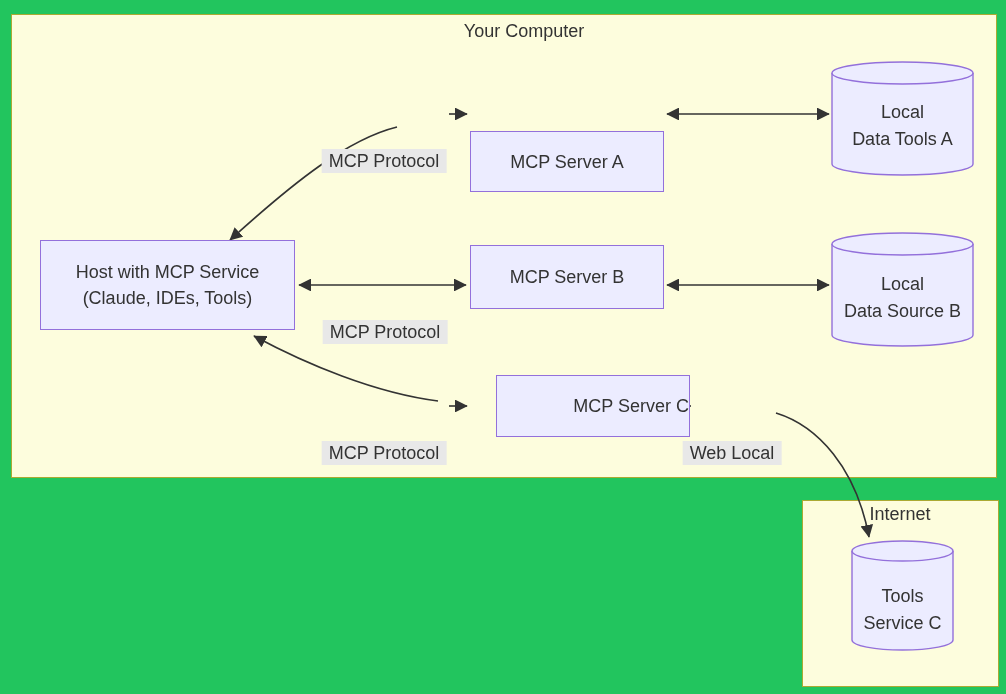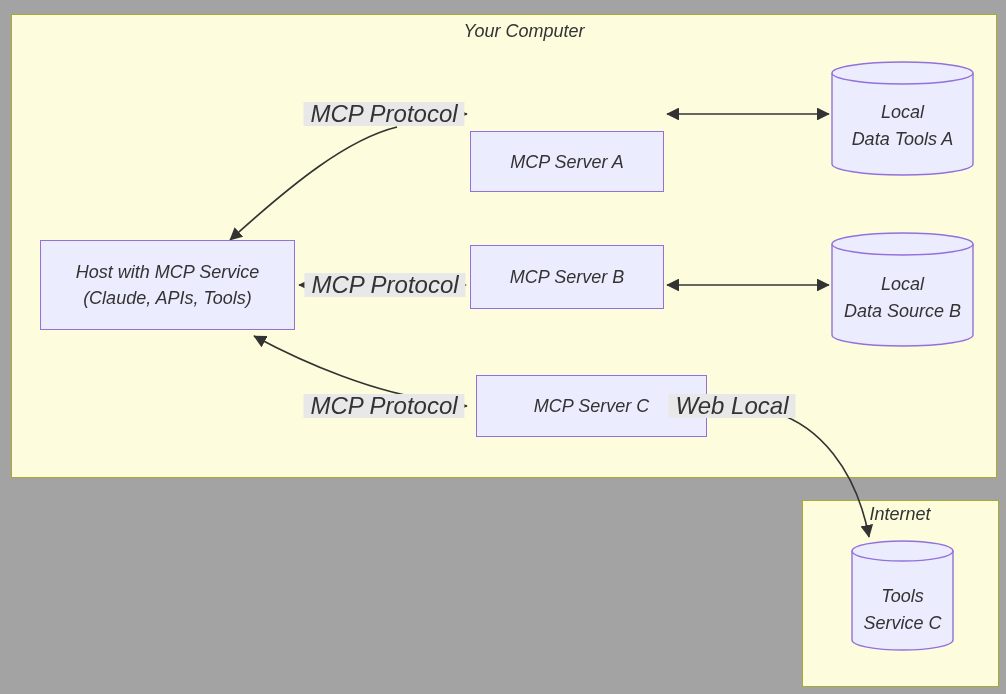--- a/index.html
+++ b/index.html
@@ -1,20 +1,19 @@
 <!DOCTYPE html>
 <html style="--cluster-fill: #fdfddd; --cluster-border: #aaaa33; --node-fill: #ECECFF; --node-border: #9370DB; --label-bg: #e8e8e8; --text: #333333; --arrow: #333333;"><head>
 <meta charset="utf-8">
 <style>
   html,body{margin:0;padding:0;background:#ffffff;}
   .stage{
-    position:relative;width:1006px;height:694px;background:#a3a3a3;
+    position:relative;width:1006px;height:694px;background:#22c55e;
     font-family:"Liberation Sans","DejaVu Sans",sans-serif;color:var(--text,#333333);
     overflow:hidden;
-    font-style:italic;
   }
   .cluster{
     position:absolute;z-index:1;
     background:var(--cluster-fill,#fdfddd);
     border:1.5px solid var(--cluster-border,#aaaa33);
     box-sizing:border-box;
   }
   .cluster-label{
     position:absolute;z-index:3;font-size:18px;white-space:nowrap;
     transform:translateX(-50%);color:var(--text,#333333);
@@ -29,21 +28,21 @@
     border:1.5px solid var(--node-border,#9370DB);
     display:flex;flex-direction:column;align-items:center;justify-content:center;
     font-size:18px;line-height:26px;text-align:center;white-space:nowrap;
   }
   .cyl-text{
     position:absolute;z-index:3;font-size:18px;line-height:27px;text-align:center;white-space:nowrap;
   }
   .edge-label{
     position:absolute;z-index:3;transform:translate(-50%,-50%);
     background:var(--label-bg,#e8e8e8);
-    font-size:24px;line-height:20px;padding:2px 7px;white-space:nowrap;
+    font-size:18px;line-height:20px;padding:2px 7px;white-space:nowrap;margin-top:47px;
   }
 </style>
 </head>
 <body>
 
 <div class="stage">
 
   <div class="cluster" style="left:11px;top:14px;width:986px;height:464px;"></div>
   <div class="cluster" style="left:802px;top:500px;width:197px;height:187px;"></div>
 
@@ -82,32 +81,32 @@
       <ellipse class="cyl" cx="902.5" cy="244" rx="70.5" ry="11"></ellipse>
     </g>
     <g>
       <path class="cyl" d="M 852 551 L 852 640 A 50.5 10 0 0 0 953 640 L 953 551"></path>
       <ellipse class="cyl" cx="902.5" cy="551" rx="50.5" ry="10"></ellipse>
     </g>
   </svg>
 
   <div class="node" style="left:40px;top:240px;width:255px;height:90px;">
     <div>Host with MCP Service</div>
-    <div>(Claude, APIs, Tools)</div>
+    <div>(Claude, IDEs, Tools)</div>
   </div>
 
   <div class="node" style="left:470px;top:83px;width:194px;height:61px;margin-top:48px;">
     <div>MCP Server A</div>
   </div>
 
   <div class="node" style="left:470px;top:245px;width:194px;height:64px;">
     <div>MCP Server B</div>
   </div>
 
-  <div class="node" style="left:476px;top:375px;width:231px;height:62px;">
+  <div class="node" style="left:496px;top:375px;width:194px;height:62px;align-items:flex-end;">
     <div>MCP Server C</div>
   </div>
 
   <div class="cyl-text" style="left:832px;top:99px;width:141px;">
     <div>Local</div>
     <div>Data Tools A</div>
   </div>
   <div class="cyl-text" style="left:832px;top:271px;width:141px;">
     <div>Local</div>
     <div>Data Source B</div>

